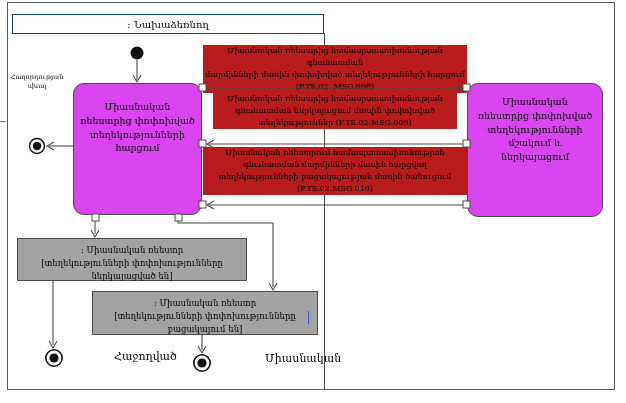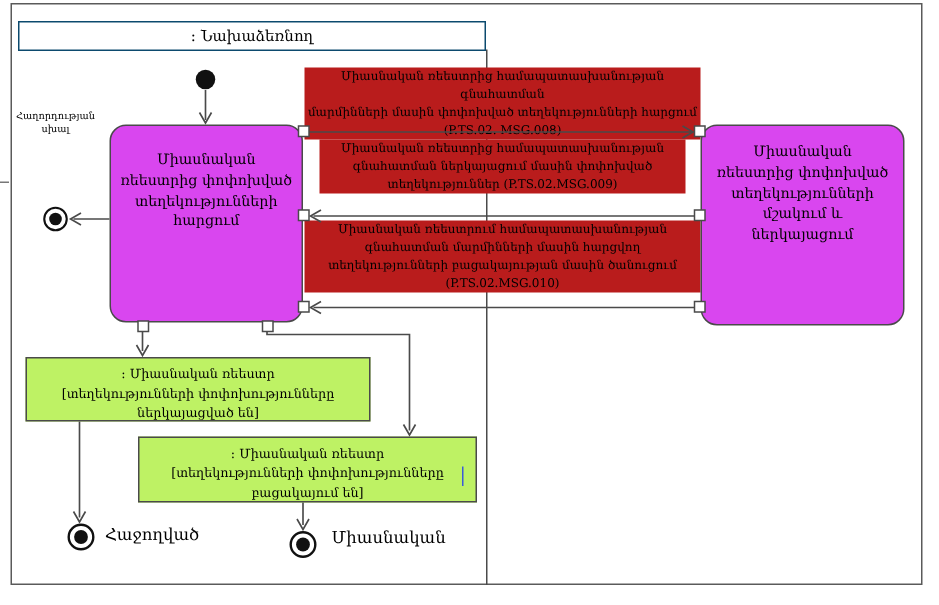--- a/index.html
+++ b/index.html
@@ -33,29 +33,29 @@
   .activity.respondent{left:467px;top:83px;width:136px;height:134px;padding-top:11px;}
 
   .msg{
     background:#b91c1c;z-index:2;font-size:8px;line-height:1.5;
   }
   .msg1{left:203px;top:45px;width:264px;}
   .msg2{left:213px;top:93px;width:244px;}
   .msg3{left:203px;top:147px;width:264px;}
 
   .objbox{
-    border:1px solid #4a4a4a;background:#bef264;z-index:2;
+    border:1px solid #4a4a4a;background:#a3a3a3;z-index:2;
     font-size:8.5px;line-height:1.55;padding-top:5px;text-align:center;
   }
   .objbox.submitted{left:17px;top:238px;width:230px;height:43px;}
   .objbox.absent{left:92px;top:291px;width:226px;height:44px;}
 
   .caret{left:216px;top:20px;width:1px;height:13px;background:#3a5bd9;position:absolute;}
 
-  .endlabel{font-size:11px;z-index:2;}
+  .endlabel{font-size:11px;z-index:2;margin-left:44px;}
   .success-label{left:70px;top:350px;}
   .failure-label{left:221px;top:352px;}
 
   .error-label{left:7px;top:73px;width:60px;font-size:6.5px;line-height:1.35;z-index:2;text-align:center;}
 
   .artifact-dash{left:0;top:121px;width:6px;height:1px;background:#777;z-index:2;}
 
   svg.overlay{position:absolute;left:0;top:0;z-index:5;pointer-events:none;}
 </style>
 </head>

